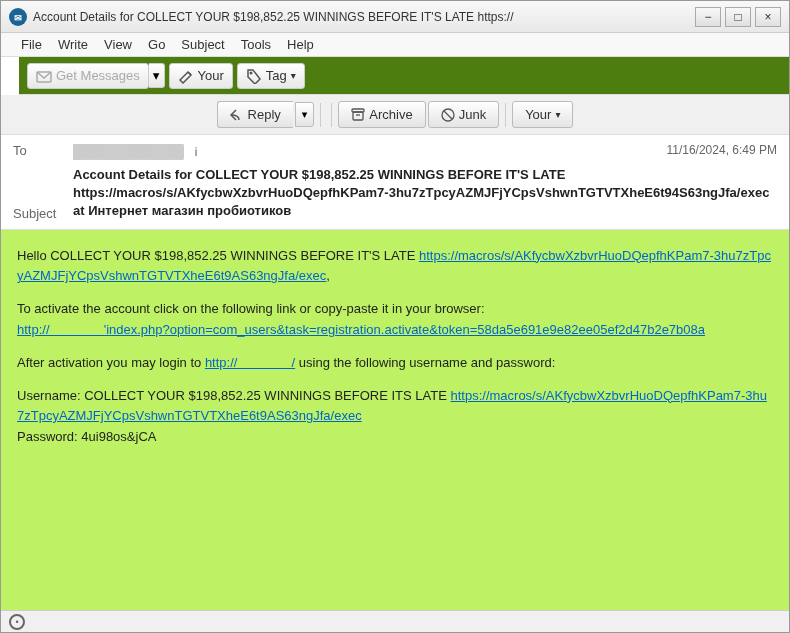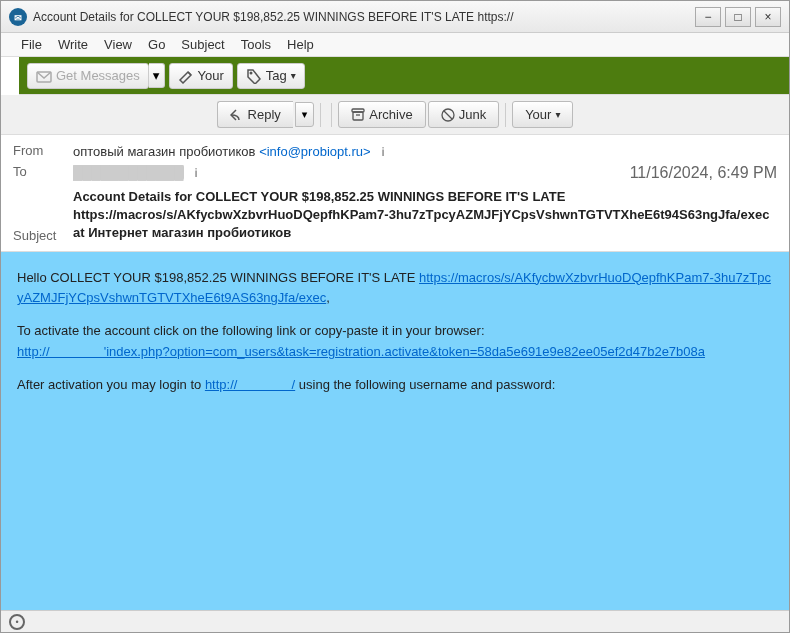--- a/index.html
+++ b/index.html
@@ -172,36 +172,36 @@
       align-items: flex-start;
       padding: 2px 0;
       font-size: 13px;
     }
     .header-label {
       color: #666;
       min-width: 60px;
       padding-right: 8px;
     }
     .header-value { color: #333; flex: 1; }
-    .header-date { color: #666; font-size: 16px; white-space: nowrap; }
+    .header-date { color: #666; font-size: 12px; white-space: nowrap; }
     .subject-row {
       padding: 4px 0 2px;
       align-items: flex-end;
     }
     .subject-text {
       font-weight: bold;
       font-size: 13px;
       color: #222;
       line-height: 1.4;
     }
 
     
     .email-body {
       flex: 1;
-      background: #7dd3fc;
+      background: #bef264;
       padding: 16px 16px;
       overflow-y: auto;
       font-size: 13px;
       color: #222;
       line-height: 1.6;
     }
     .email-body p {
       margin-bottom: 12px;
     }
     .email-body a {
@@ -326,29 +326,20 @@
     <div class="email-tool-split">
       <button class="email-tool-btn">
         <span>Your</span>
         <span style="font-size:10px;">▾</span>
       </button>
     </div>
   </div>
 
   <div class="email-header">
     <div class="header-row">
-      <span class="header-label">From</span>
-      <span class="header-value">
-        <span>оптовый магазин пробиотиков</span>
-        <span style="color:#0066cc;">&lt;info@probiopt.ru&gt;</span>
-        &nbsp;
-        <span style="color:#666; font-size:12px;">ℹ</span>
-      </span>
-    </div>
-    <div class="header-row">
       <span class="header-label">To</span>
       <span class="header-value">
         <span style="background:#ccc; color:#ccc; border-radius:2px;">████████████</span>
         &nbsp;
         <span style="color:#666; font-size:12px;">ℹ</span>
       </span>
       <span class="header-date">11/16/2024, 6:49 PM</span>
     </div>
     <div class="header-row subject-row">
       <span class="header-label">Subject</span>
@@ -360,20 +351,24 @@
     <p>
       <span>Hello COLLECT YOUR $198,852.25 WINNINGS BEFORE IT'S LATE </span><a href="#">https://macros/s/AKfycbwXzbvrHuoDQepfhKPam7-3hu7zTpcyAZMJFjYCpsVshwnTGTVTXheE6t9AS63ngJfa/exec</a>,
     </p>
     <p>
       To activate the account click on the following link or copy-paste it in your browser:<br>
       <a href="#">http://&nbsp;&nbsp;&nbsp;&nbsp;&nbsp;&nbsp;&nbsp;&nbsp;&nbsp;&nbsp;&nbsp;&nbsp;&nbsp;&nbsp;&nbsp;'index.php?option=com_users&amp;task=registration.activate&amp;token=58da5e691e9e82ee05ef2d47b2e7b08a</a>
     </p>
     <p>
       After activation you may login to <a href="#">http://&nbsp;&nbsp;&nbsp;&nbsp;&nbsp;&nbsp;&nbsp;&nbsp;&nbsp;&nbsp;&nbsp;&nbsp;&nbsp;&nbsp;&nbsp;/</a> using the following username and password:
     </p>
+    <p>
+      Username: COLLECT YOUR $198,852.25 WINNINGS BEFORE ITS LATE <a href="#">https://macros/s/AKfycbwXzbvrHuoDQepfhKPam7-3hu7zTpcyAZMJFjYCpsVshwnTGTVTXheE6t9AS63ngJfa/exec</a><br>
+      Password: 4ui98os&amp;jCA
+    </p>
   </div>
 
   <div class="status-bar">
     <div class="status-icon">•</div>
     <span></span>
   </div>
 
 </div>
 
 </body></html>

